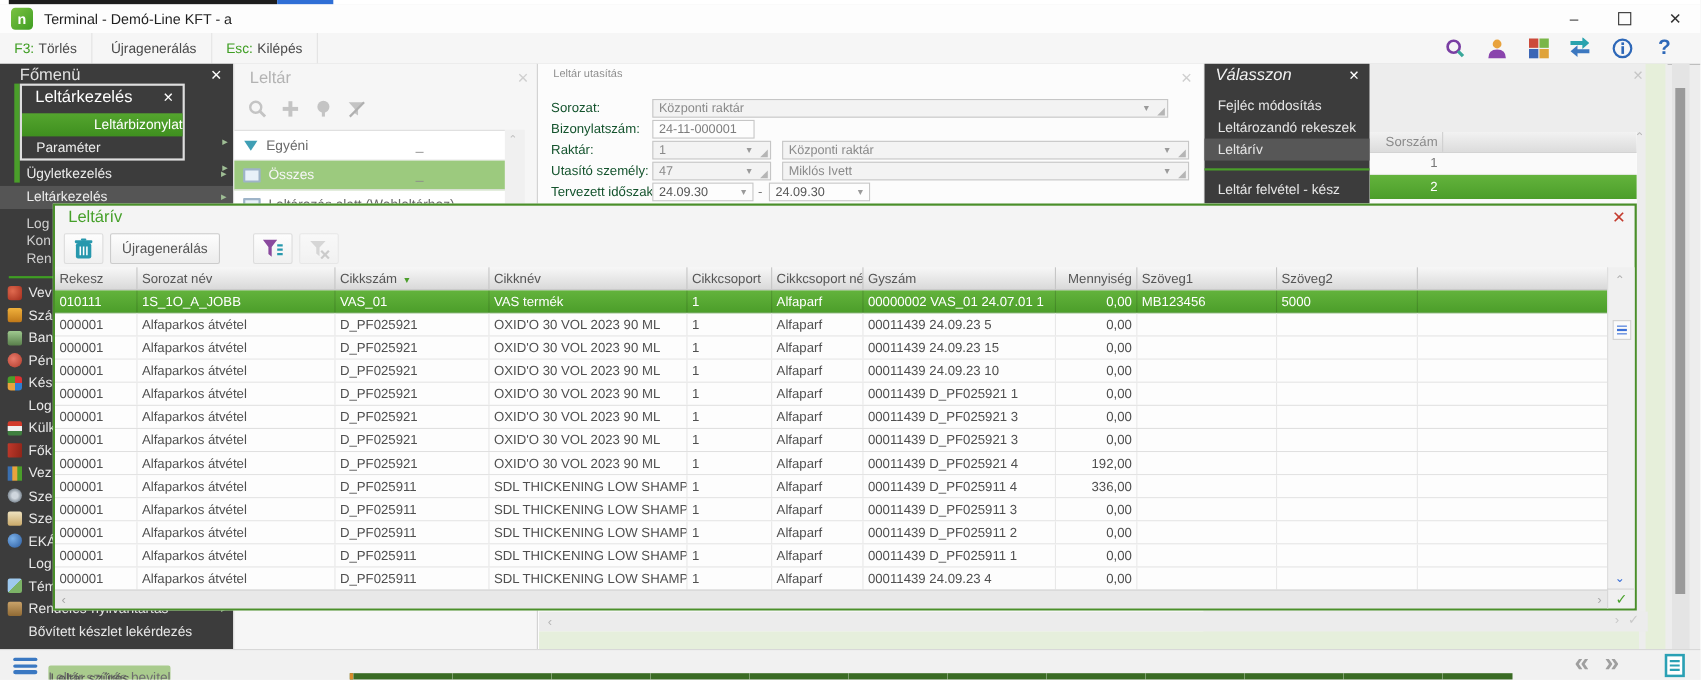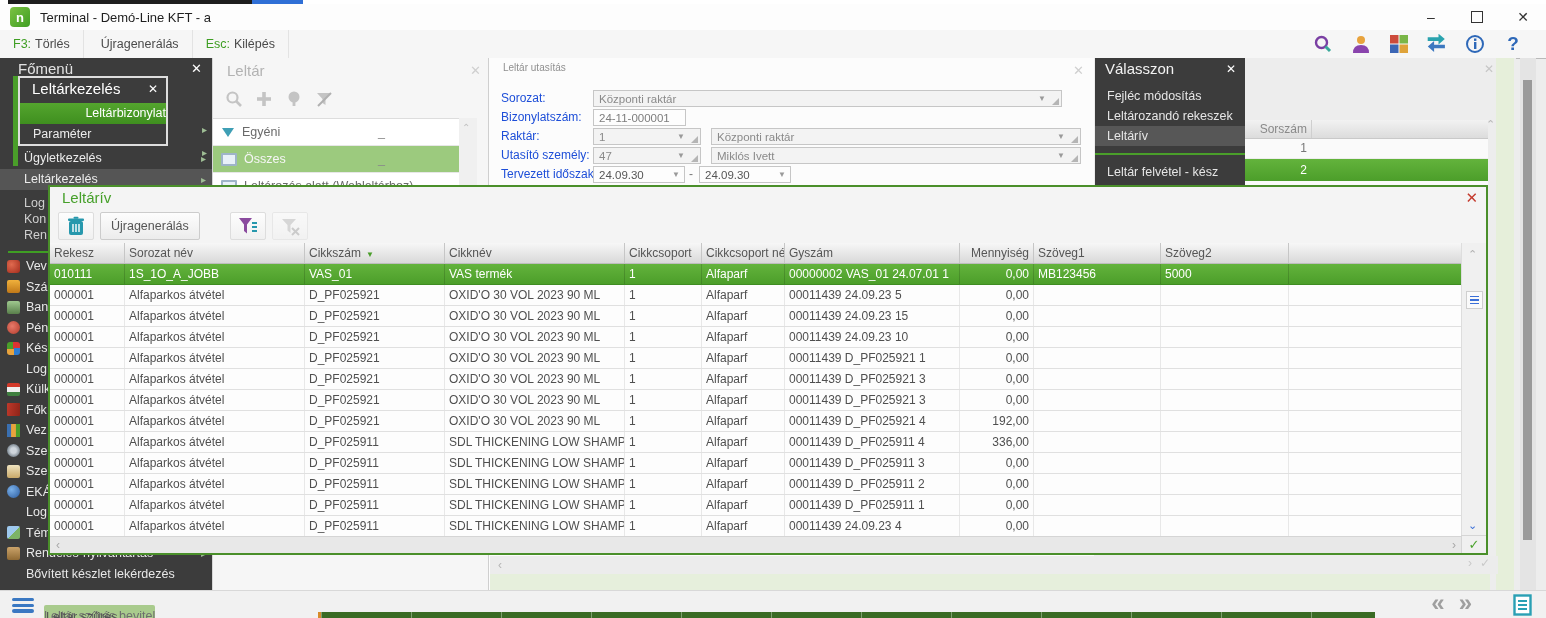--- a/index.html
+++ b/index.html
@@ -78,31 +78,31 @@
   .u1{left:165px;} .u2{left:205px;}
   .lic-filter{width:0;height:0;border-left:6px solid transparent;border-right:6px solid transparent;border-top:9px solid #3f9fb5;}
   .lic-monitor{width:12px;height:9px;border:2px solid #9eb4c8;background:#e8f1f8;border-radius:1px;}
   .lp-scroll{position:absolute;top:60px;left:246px;width:18px;height:120px;background:#f0f0f0;}
   .lp-up{position:absolute;top:4px;left:3px;color:#c2c2c2;font-size:10px;}
   
   .utas{position:absolute;top:58px;left:488px;width:605px;height:532px;background:#fcfcfc;border-left:1px solid #cfcfcf;}
   .ut-title{position:absolute;top:4px;left:14px;font-size:10px;color:#8f8f8f;}
   .ut-x{position:absolute;top:5px;right:10px;color:#cfcfcf;font-size:13px;}
   .ut-row{position:absolute;left:0;height:16px;width:100%;}
-  .ut-label{position:absolute;left:12px;top:1px;color:#1d4ed8;font-size:12px;}
+  .ut-label{position:absolute;left:12px;top:1px;color:#14532d;font-size:12px;}
   .sel{position:absolute;top:0;height:15px;background:#f3f3f3;border:1px solid #c6c6c6;display:flex;align-items:center;}
   .sel .v{padding-left:5px;color:#8a8a8a;font-size:11.5px;white-space:nowrap;overflow:hidden;flex:1;}
   .sel .dd{color:#9a9a9a;font-size:8px;padding:0 4px;}
   .sel .grip{width:0;height:0;border-left:7px solid transparent;border-bottom:7px solid #b5b5b5;margin:6px 2px 0 2px;}
   .inputbox{position:absolute;top:0;height:15px;background:#fdfdfd;border:1px solid #c6c6c6;
     color:#7d7d7d;font-size:11.5px;padding-left:5px;display:flex;align-items:center;}
   .dash{position:absolute;top:1px;color:#777;}
   
   .valassz{position:absolute;top:58px;left:1095px;width:150px;height:127px;background:#3c3c3c;z-index:3;}
-  .va-title{position:absolute;top:2px;left:10px;font-size:15px;color:#f2f2f2;}
+  .va-title{position:absolute;top:2px;left:10px;font-size:15px;color:#f2f2f2;font-style:italic;}
   .va-x{position:absolute;top:4px;right:9px;color:#fff;font-size:12px;}
   .va-items{position:absolute;top:28px;left:0;width:100%;}
   .va-row{height:20px;line-height:20px;padding-left:12px;color:#e6e6e6;font-size:12.5px;}
   .va-row.highlight{background:#575757;}
   .va-row.separated{margin-top:16px;position:relative;}
   .va-row.separated::before{content:"";position:absolute;left:0;top:-9px;width:100%;height:2px;background:#4a9e2a;}
   
   .sorszam{position:absolute;top:120px;left:1245px;width:243px;height:65px;background:#fff;z-index:2;overflow:hidden;}
   .ss-head{height:18px;background:linear-gradient(#f2f2f2,#dcdcdc);border-bottom:1px solid #c9c9c9;display:flex;}
   .ss-hcell{width:62px;text-align:right;color:#8a8a8a;line-height:18px;border-right:1px solid #cfcfcf;padding-right:4px;}

